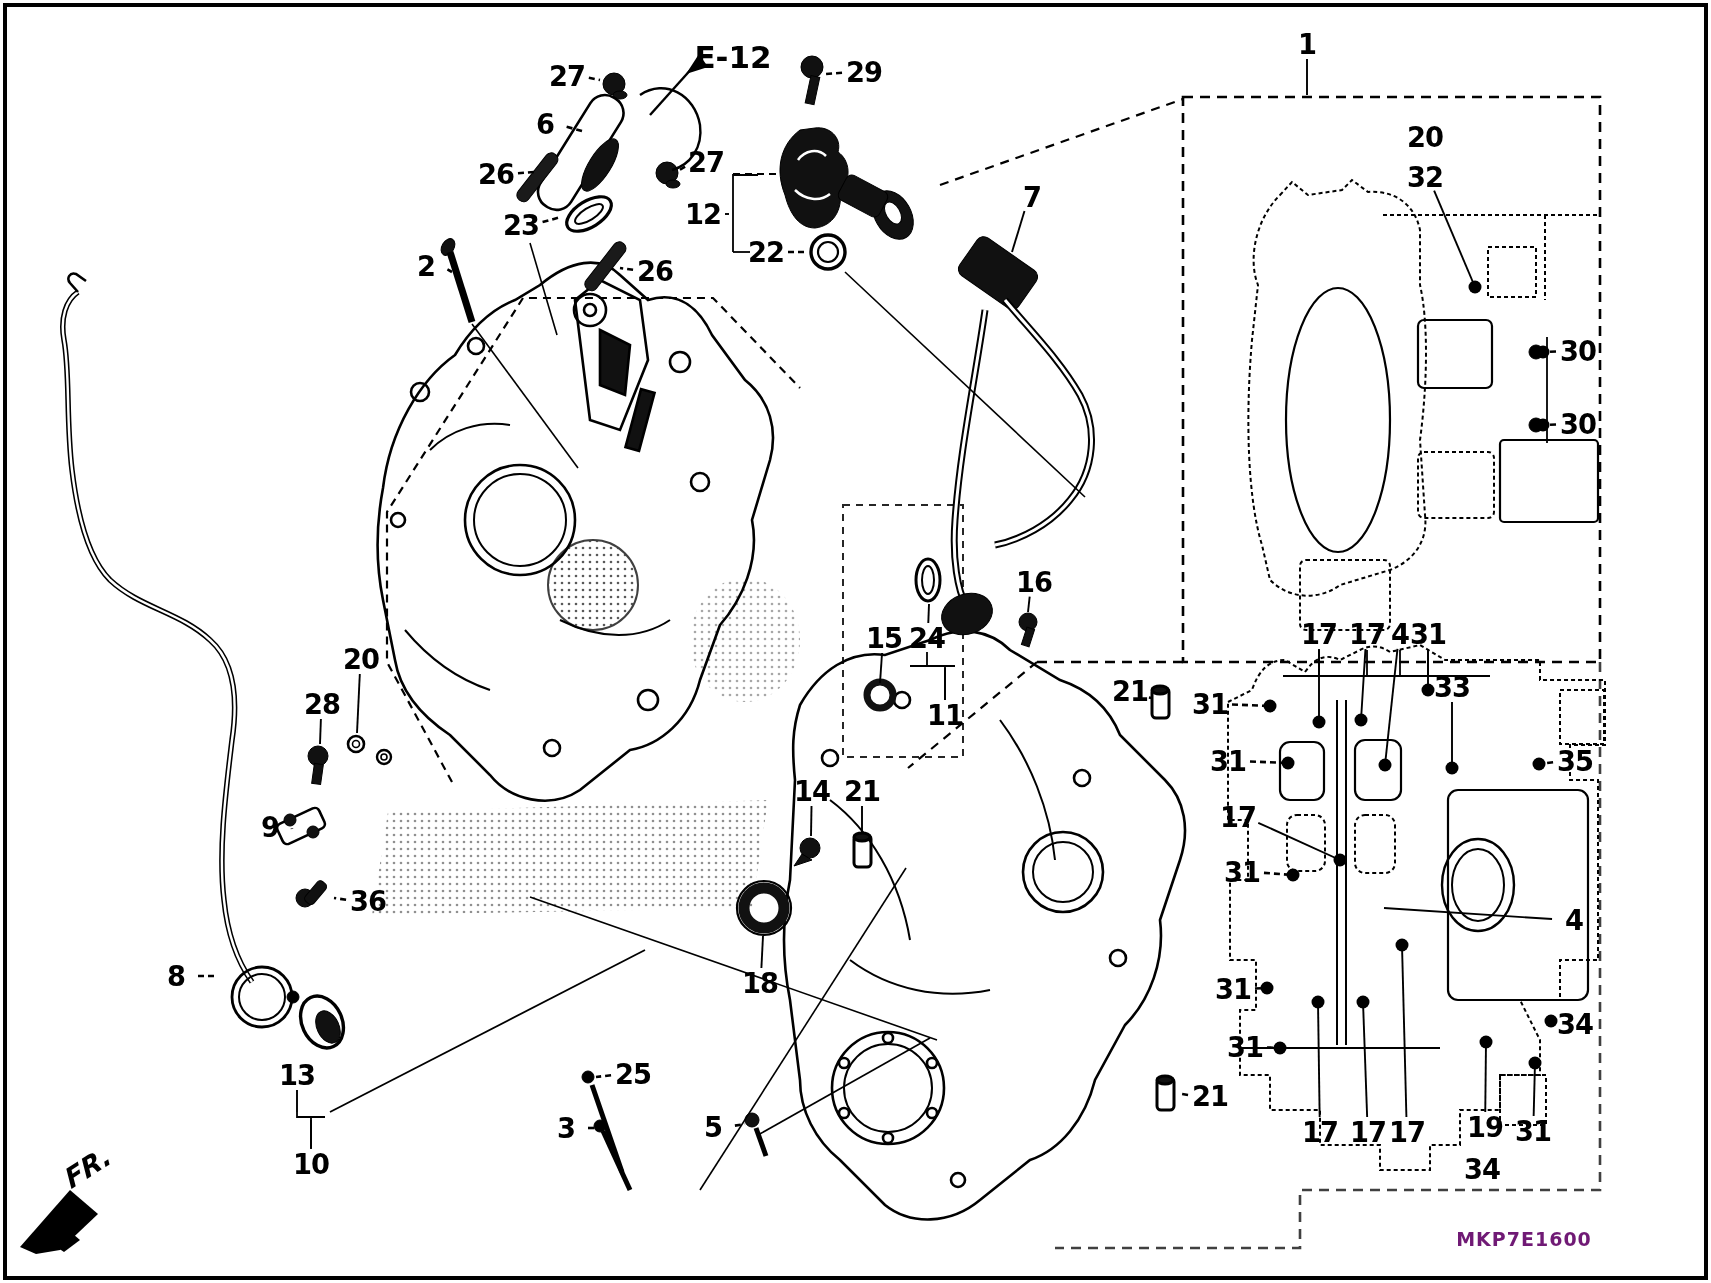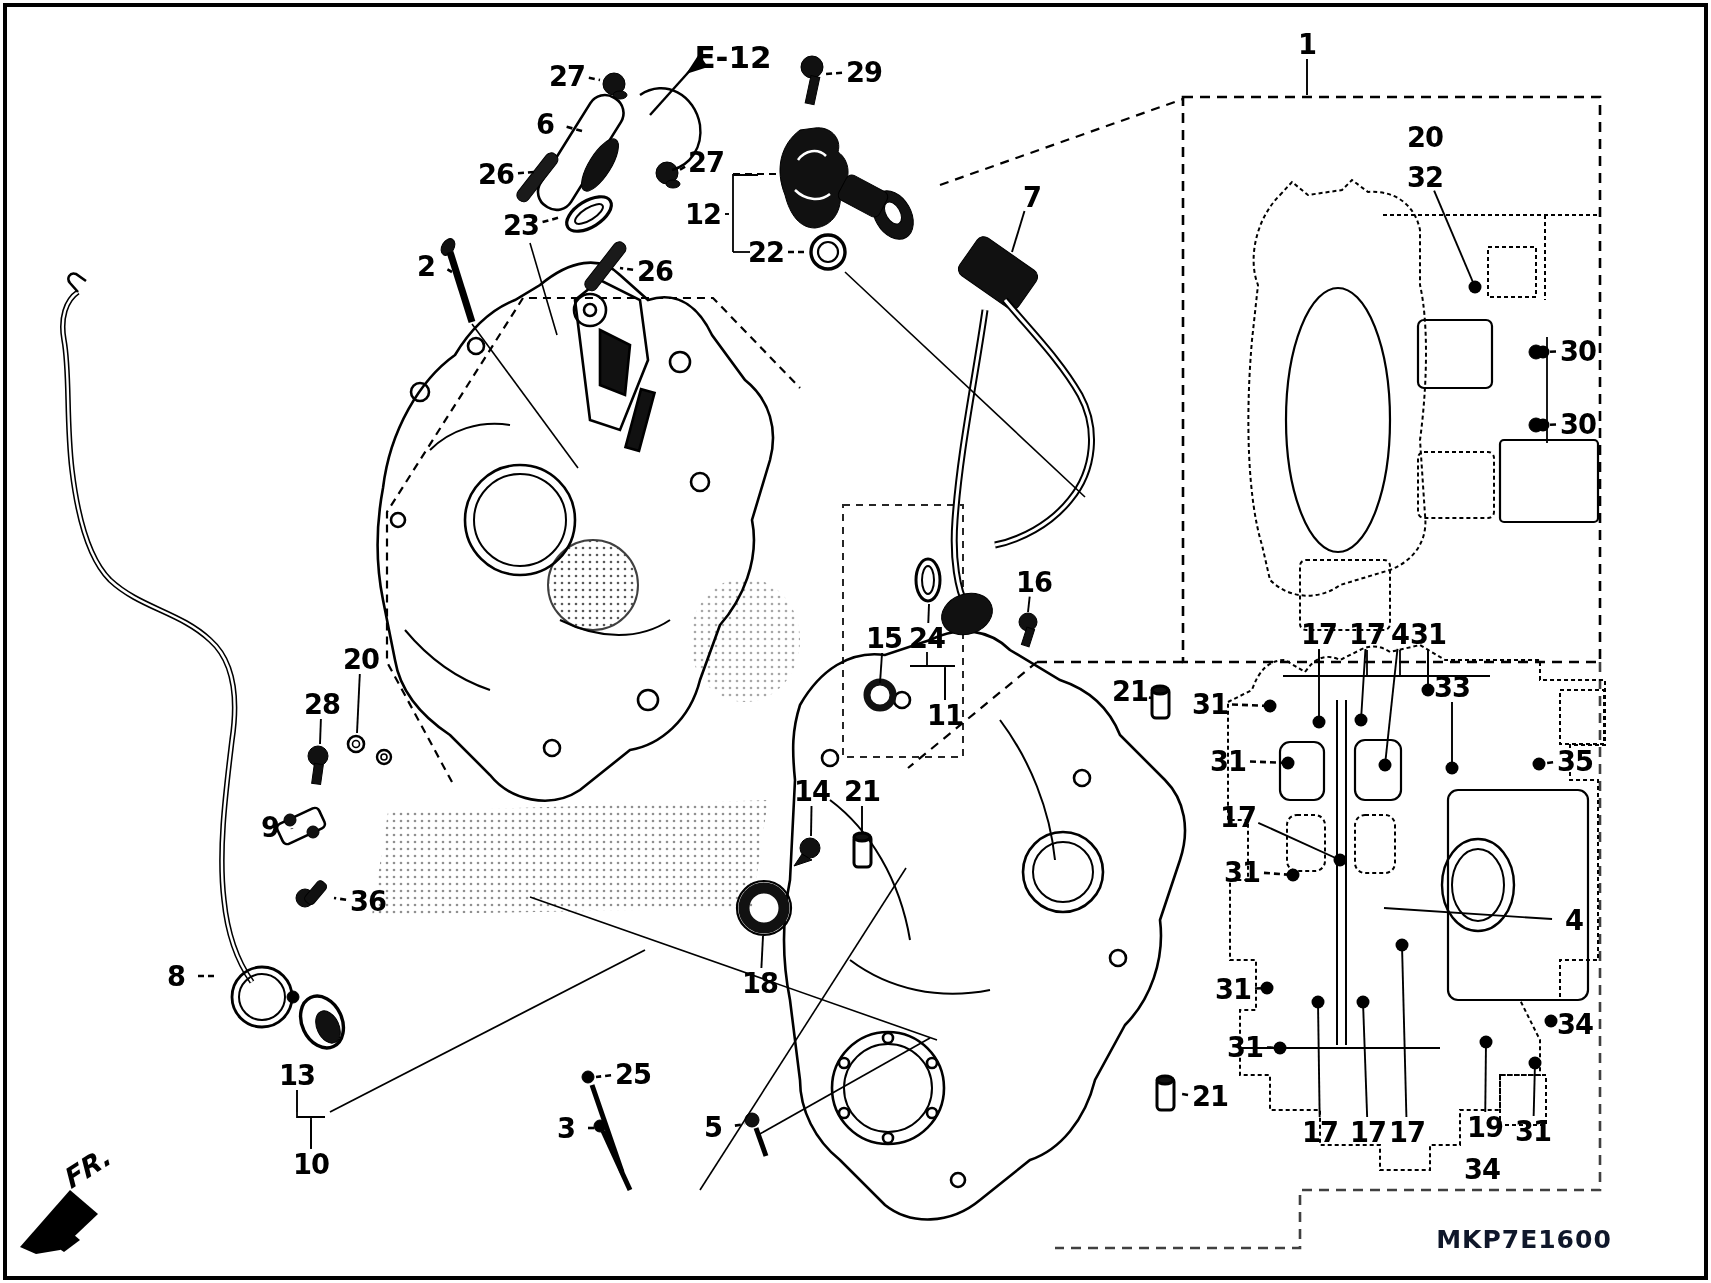--- a/index.html
+++ b/index.html
@@ -9,21 +9,21 @@
   svg.art{position:absolute;left:0;top:0;width:1711px;height:1283px;}
   #callout-layer{position:absolute;left:0;top:0;width:1711px;height:1283px;}
   .callout{position:absolute;transform:translate(-50%,-50%) scaleX(.94);
            font-weight:700;font-size:29px;color:#000;letter-spacing:-1px;
            white-space:nowrap;line-height:1;}
   .eref{position:absolute;transform:translate(-50%,-50%);font-weight:700;font-size:31px;
         color:#000;letter-spacing:0;}
   .fr-label{position:absolute;left:88px;top:1167px;transform:translate(-50%,-50%) rotate(-33deg) skewX(-8deg);
             font-weight:700;font-size:27px;font-style:italic;color:#000;}
   .code-label{position:absolute;left:1524px;top:1239px;transform:translate(-50%,-50%);
-              font-weight:700;font-size:25px;color:#0f172a;letter-spacing:1px;}
+              font-weight:700;font-size:19px;color:#701a75;letter-spacing:1px;}
 </style>
 </head>
 <body>
 
 <div class="stage">
 
   <svg class="art" viewBox="0 0 1711 1283">
     <defs>
       <pattern id="dots" width="7" height="7" patternUnits="userSpaceOnUse">
         <circle cx="2" cy="2" r="1.3" fill="#222"></circle>

